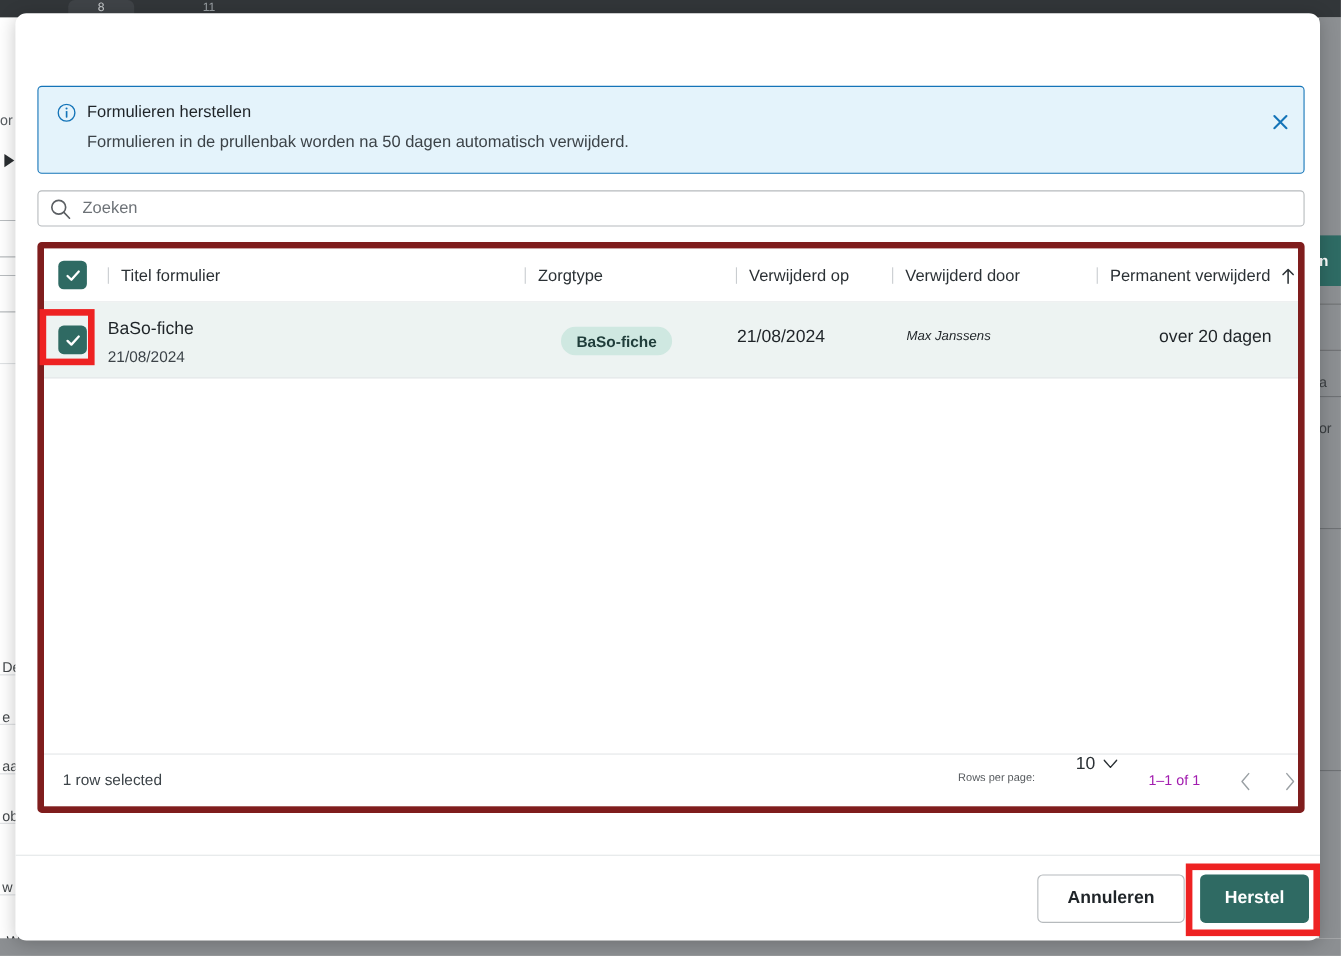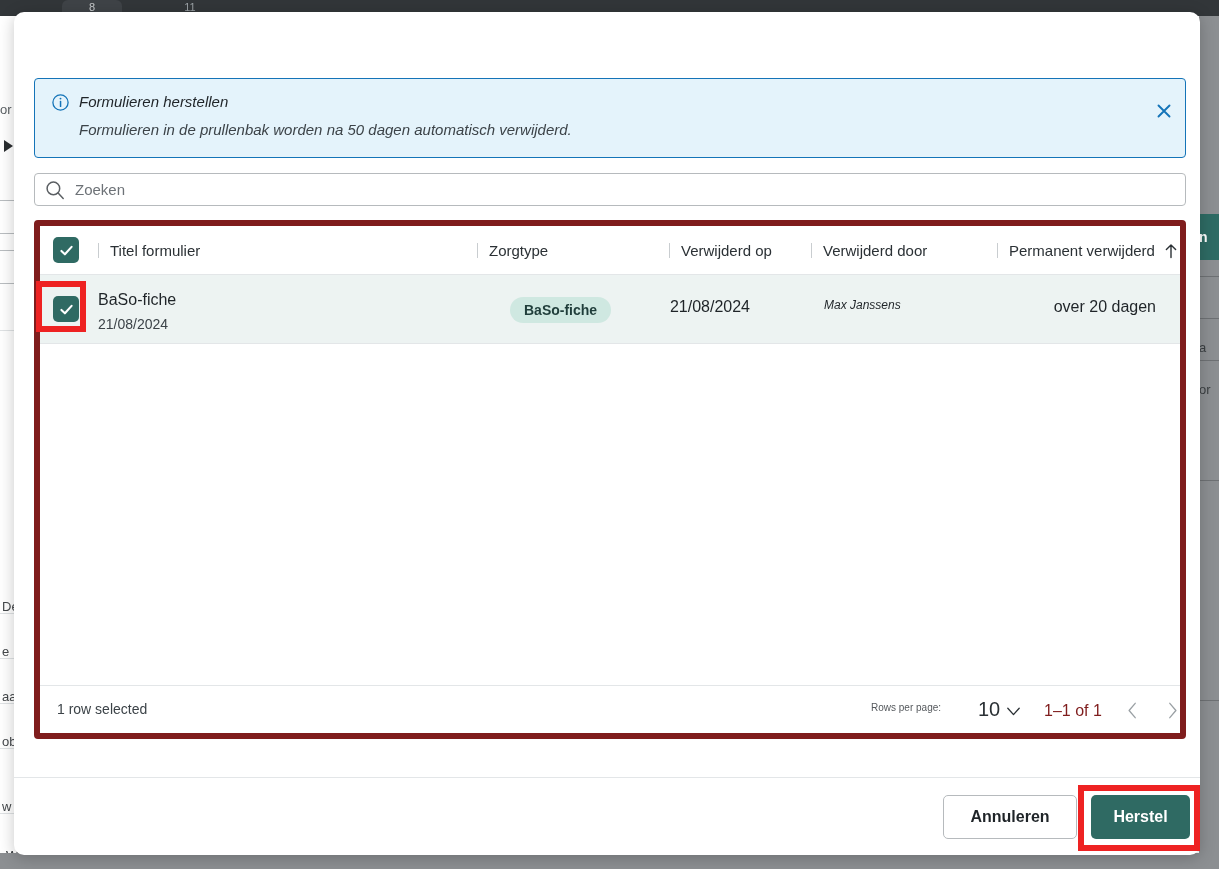--- a/index.html
+++ b/index.html
@@ -107,21 +107,20 @@
   }
   #dialog-close svg { display: block; }
 
   
   #info-banner {
     position: absolute; left: 20px; top: 66px;
     width: 1152px; height: 80px;
     background: #e4f3fb;
     border: 1px solid #1474b8;
     border-radius: 4px;
-    font-style: italic;
   }
   #info-icon {
     position: absolute; left: 17px; top: 15px;
     width: 17px; height: 17px;
   }
   #info-title {
     position: absolute; left: 44px; top: 14px;
     font-size: 15px; color: #1f2428; white-space: nowrap;
   }
   #info-text {
@@ -242,27 +241,27 @@
   }
   #rows-selected {
     position: absolute; left: 17px; top: 15px;
     font-size: 14px; color: #3c4348; white-space: nowrap;
   }
   #rows-per-page-label {
     position: absolute; left: 831px; top: 16px;
     font-size: 10px; color: #55595d; white-space: nowrap;
   }
   #rows-per-page-select {
-    position: absolute; left: 938px; top: 12px;
+    position: absolute; left: 938px; top: 0;
     display: flex; align-items: center; gap: 7px;
-    font-size: 20px; color: #2b3135; cursor: pointer;
+    font-size: 16px; color: #2b3135; cursor: pointer;
   }
   #range-label {
     position: absolute; left: 1004px; top: 16px;
-    font-size: 16px; color: #7f1d1d; white-space: nowrap;
+    font-size: 13px; color: #a21caf; white-space: nowrap;
   }
   #page-prev {
     position: absolute; left: 1078px; top: 10px;
     width: 28px; height: 28px;
     display: flex; align-items: center; justify-content: center;
     cursor: pointer;
   }
   #page-next {
     position: absolute; left: 1118px; top: 10px;
     width: 28px; height: 28px;

